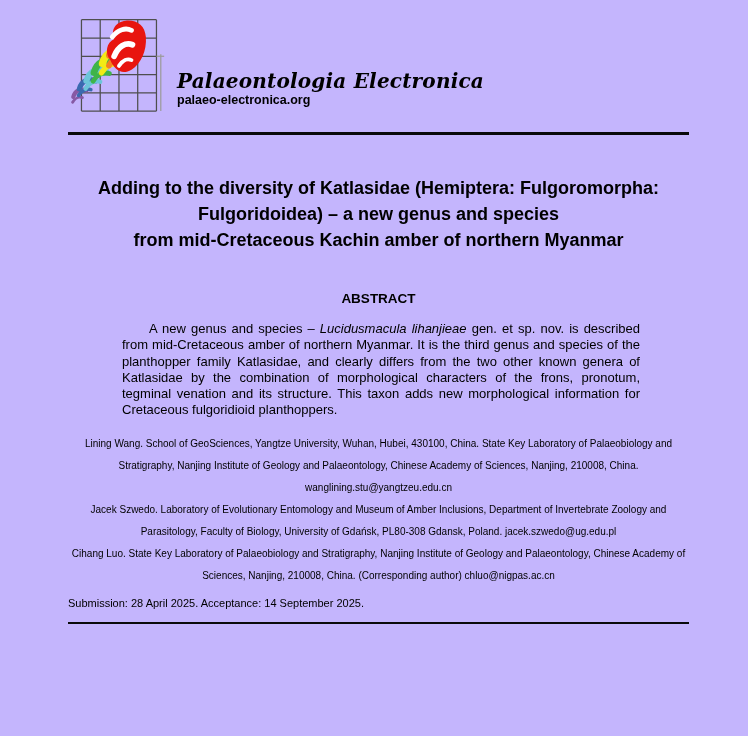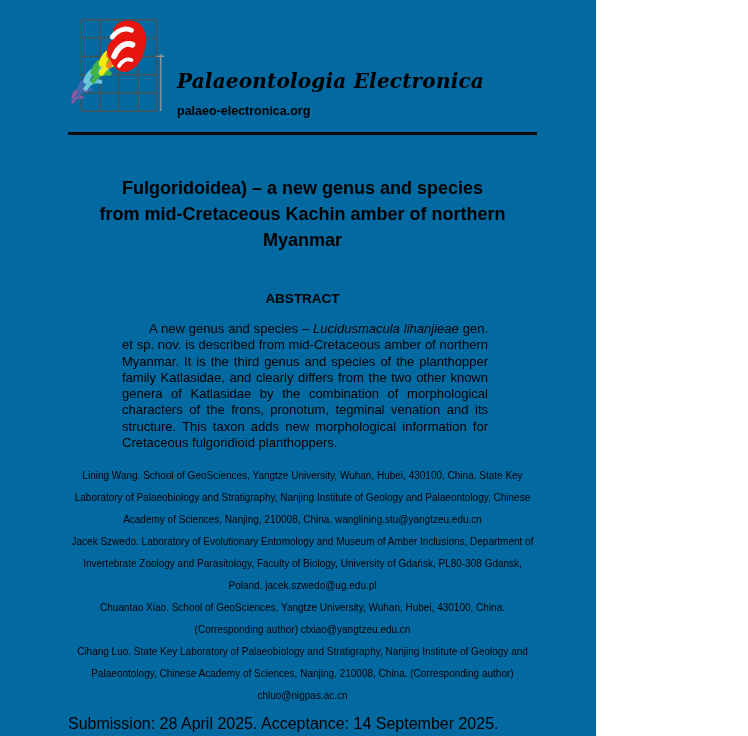--- a/index.html
+++ b/index.html
@@ -4,35 +4,35 @@
 <style>
   html, body { margin: 0; padding: 0; background: #ffffff; }
   body {
     width: 748px; height: 736px;
     font-family: "Liberation Sans", sans-serif;
     color: #000;
     overflow: hidden;
   }
   .page {
     position: relative;
-    width: 596px; height: 736px;
+    width: 748px; height: 736px;
     box-sizing: border-box;
     padding: 0 59px 0 68px;
-    background: #0369a1;
+    background: #c4b5fd;
   }
   
   .masthead { display: flex; align-items: flex-start; padding-top: 8px; height: 118px; }
   .logo-svg { width: 100px; height: 110px; flex: 0 0 auto; }
   .masthead-text { margin-left: 9px; padding-top: 62px; }
   .journal-name {
     font-family: "DejaVu Serif", "Liberation Serif", serif;
     font-weight: bold; font-style: italic;
     font-size: 20px; line-height: 22px; letter-spacing: 0.2px;
   }
-  .journal-url { font-weight: bold; font-size: 12.5px; line-height: 15px; margin-top: 12px; }
+  .journal-url { font-weight: bold; font-size: 12.5px; line-height: 15px; margin-top: 1px; }
 
   .rule-top { height: 0; border-top: 3px solid #0a0a0a; margin-top: 6px; }
   .rule-bottom { height: 0; border-top: 2px solid #0a0a0a; margin-top: 12px; }
 
   
   .title { margin: 40px 0 0 0; font-size: 18px; line-height: 26px; font-weight: bold; text-align: center; }
   .title .tline { display: block; }
   .authors { margin-top: 11px; font-size: 15px; line-height: 19px; font-weight: bold; text-align: center; }
 
   
@@ -43,21 +43,21 @@
     text-align: justify; text-indent: 27px;
   }
   .taxon { font-style: italic; }
 
   
   .affiliations { margin-top: 14px; }
   .affiliation { margin: 0; font-size: 10px; line-height: 22px; text-align: center; }
 
   .keywords { margin: 10px 0 0 0; font-size: 13.2px; line-height: 17px; }
   .keywords .kw-label { font-weight: bold; }
-  .dates { margin: 10px 0 0 0; font-size: 16px; line-height: 13px; }
+  .dates { margin: 10px 0 0 0; font-size: 11px; line-height: 13px; }
 </style>
 </head>
 <body>
 
 <div class="page">
 
   <header class="masthead">
     <svg class="logo-svg" viewBox="0 0 104 110" aria-hidden="true">
       <defs>
         <g id="wave" fill="none" stroke-linecap="round">
@@ -100,33 +100,33 @@
     </svg>
     <div class="masthead-text">
       <div class="journal-name">Palaeontologia Electronica</div>
       <div class="journal-url">palaeo-electronica.org</div>
     </div>
   </header>
 
   <div class="rule-top"></div>
 
   <h1 class="title">
+    <span class="tline">Adding to the diversity of Katlasidae (Hemiptera: Fulgoromorpha:</span>
     <span class="tline">Fulgoridoidea) – a new genus and species</span>
     <span class="tline">from mid-Cretaceous Kachin amber of northern Myanmar</span>
   </h1>
 
 
   <div class="abstract-heading">ABSTRACT</div>
 
   <p class="abstract-body"><span>A new genus and species – </span><em class="taxon">Lucidusmacula lihanjieae</em><span> gen. et sp. nov. is described from mid-Cretaceous amber of northern Myanmar. It is the third genus and species of the planthopper family Katlasidae, and clearly differs from the two other known genera of Katlasidae by the combination of morphological characters of the frons, pronotum, tegminal venation and its structure. This taxon adds new morphological information for Cretaceous fulgoridioid planthoppers.</span></p>
 
   <div class="affiliations">
     <p class="affiliation">Lining Wang. School of GeoSciences, Yangtze University, Wuhan, Hubei, 430100, China. State Key Laboratory of Palaeobiology and Stratigraphy, Nanjing Institute of Geology and Palaeontology, Chinese Academy of Sciences, Nanjing, 210008, China. wanglining.stu@yangtzeu.edu.cn</p>
     <p class="affiliation">Jacek Szwedo. Laboratory of Evolutionary Entomology and Museum of Amber Inclusions, Department of Invertebrate Zoology and Parasitology, Faculty of Biology, University of Gdańsk, PL80-308 Gdansk, Poland. jacek.szwedo@ug.edu.pl</p>
-    <p class="affiliation">Chuantao Xiao. School of GeoSciences, Yangtze University, Wuhan, Hubei, 430100, China. (Corresponding author) ctxiao@yangtzeu.edu.cn</p>
     <p class="affiliation">Cihang Luo. State Key Laboratory of Palaeobiology and Stratigraphy, Nanjing Institute of Geology and Palaeontology, Chinese Academy of Sciences, Nanjing, 210008, China. (Corresponding author) chluo@nigpas.ac.cn</p>
   </div>
 
 
   <p class="dates">Submission: 28 April 2025. Acceptance: 14 September 2025.</p>
 
   <div class="rule-bottom"></div>
 
 </div>
 

